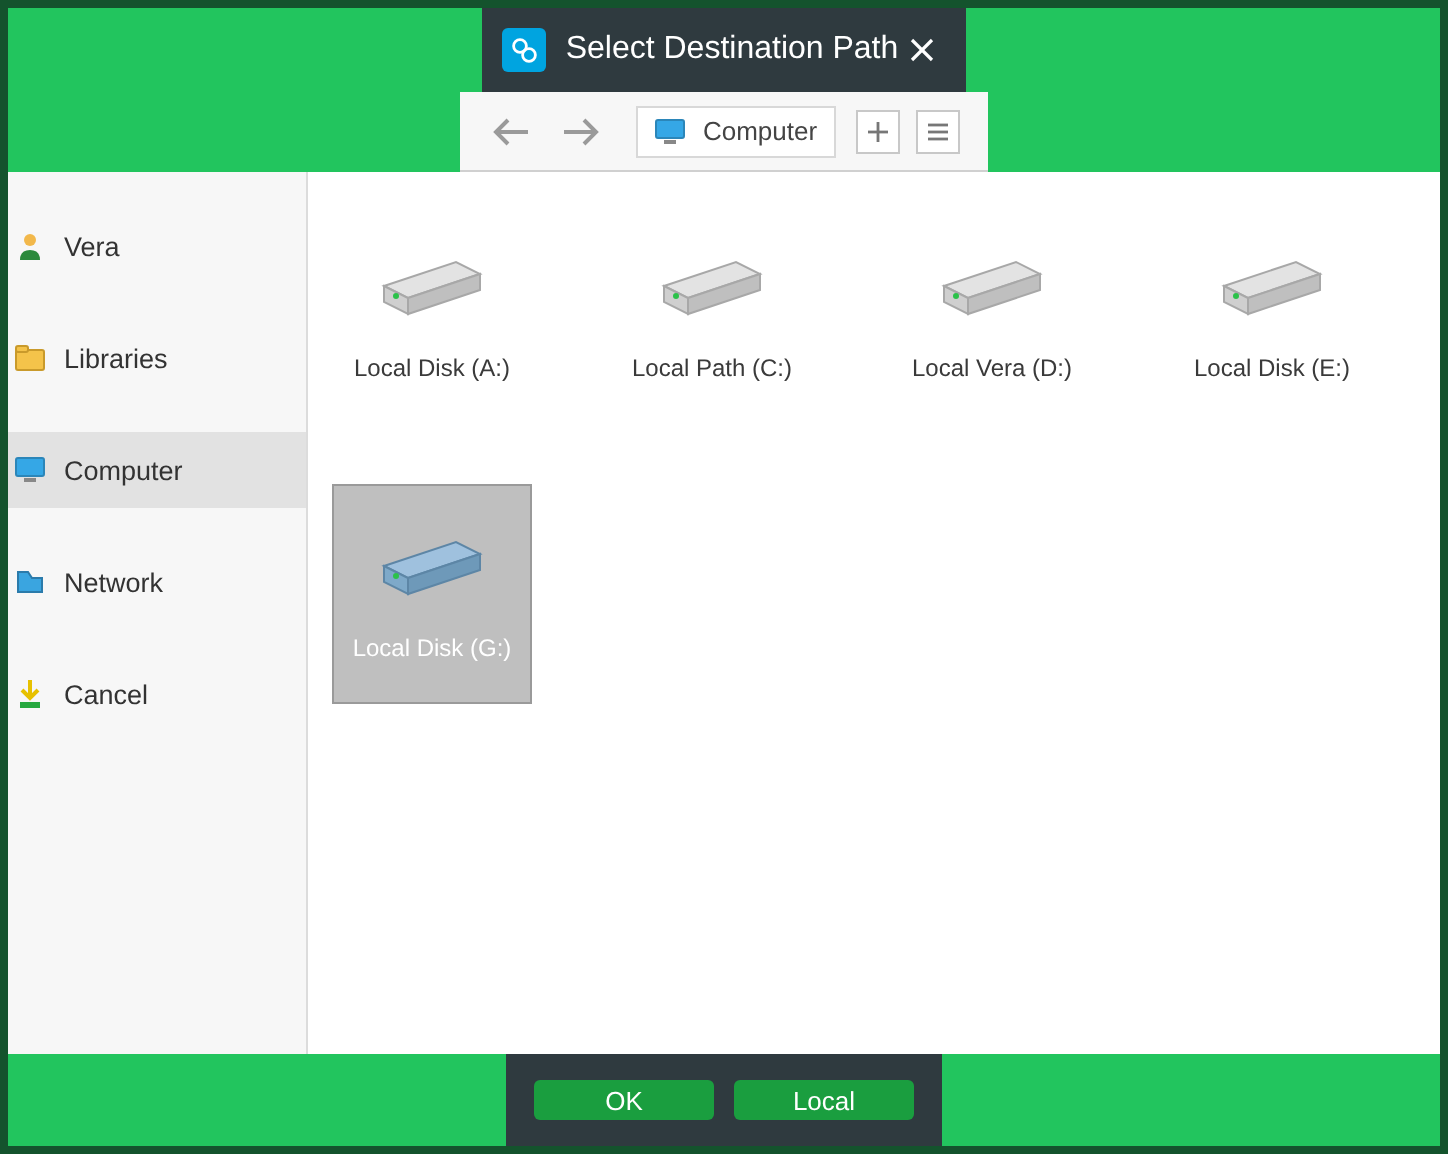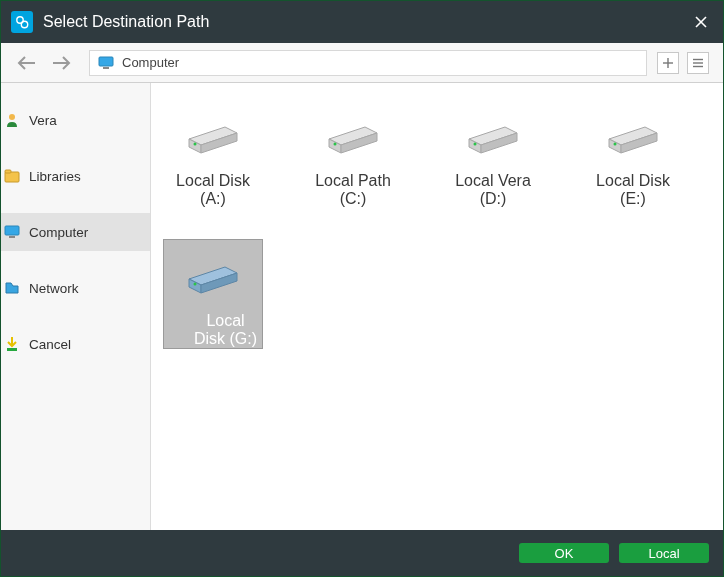--- a/index.html
+++ b/index.html
@@ -1,18 +1,18 @@
 <!DOCTYPE html>
 <html><head>
 <meta charset="utf-8">
 <style>
   * { box-sizing: border-box; margin: 0; padding: 0; font-family: "Segoe UI", Arial, sans-serif; }
   body { background: #fff; width: 724px; height: 577px; overflow: hidden; }
 
-  .window { width: 724px; height: 577px; border: 1px solid #14532d; display: flex; flex-direction: column; background: #0f766e; }
+  .window { width: 724px; height: 577px; border: 4px solid #14532d; display: flex; flex-direction: column; background: #22c55e; align-items: center; }
 
   
   .titlebar { height: 42px; background: #2f3a3f; color: #fff; display: flex; align-items: center; padding: 0 10px; }
   .titlebar .app-icon { width: 22px; height: 22px; background: #00a4e0; border-radius: 3px; display: flex; align-items: center; justify-content: center; margin-right: 10px; }
   .titlebar .title { font-size: 16px; flex: 1; }
   .titlebar .close { width: 24px; height: 24px; display: flex; align-items: center; justify-content: center; cursor: pointer; }
 
   
   .navbar { height: 40px; background: #f7f7f7; border-bottom: 1px solid #d0d0d0; display: flex; align-items: center; padding: 0 14px; gap: 10px; }
   .nav-arrow { width: 24px; height: 24px; display: flex; align-items: center; justify-content: center; }
@@ -25,22 +25,22 @@
   .sidebar { width: 150px; background: #f7f7f7; border-right: 1px solid #dcdcdc; padding-top: 18px; }
   .sidebar-item { height: 38px; display: flex; align-items: center; padding-left: 2px; gap: 8px; font-size: 13.5px; color: #333; cursor: pointer; margin-bottom: 18px; }
   .sidebar-item.active { background: #e2e2e2; }
   .sidebar-item .s-icon { width: 18px; height: 18px; display: flex; align-items: center; justify-content: center; }
 
   .content { flex: 1; padding: 16px 12px; overflow: auto; }
   .grid { display: flex; flex-wrap: wrap; gap: 30px 40px; }
   .drive { width: 100px; height: 110px; display: flex; flex-direction: column; align-items: center; justify-content: flex-start; cursor: pointer; border: 1px solid transparent; padding-top:6px;}
   .drive.selected { background: #bfbfbf; border: 1px solid #9a9a9a; }
   .drive .d-icon { width: 70px; height: 60px; display: flex; align-items: center; justify-content: center; }
-  .drive .d-label { font-size: 16px; color: #3a3a3a; text-align: center; margin-top: 8px; }
-  .drive.selected .d-label { color: #fff; margin-left: 25px; }
+  .drive .d-label { font-size: 12px; color: #3a3a3a; text-align: center; margin-top: 8px; }
+  .drive.selected .d-label { color: #fff; }
 
   
   .footer { height: 46px; background: #2f3a3f; display: flex; align-items: center; justify-content: flex-end; padding: 0 14px; gap: 10px; }
   .btn { width: 90px; height: 20px; border-radius: 3px; color: #fff; font-size: 13px; display: flex; align-items: center; justify-content: center; cursor: pointer; }
   .btn-ok { background: #1a9e3f; }
   .btn-cancel { background: #1a9e3f; }
 
   svg { display: block; }
 </style>
 </head>

